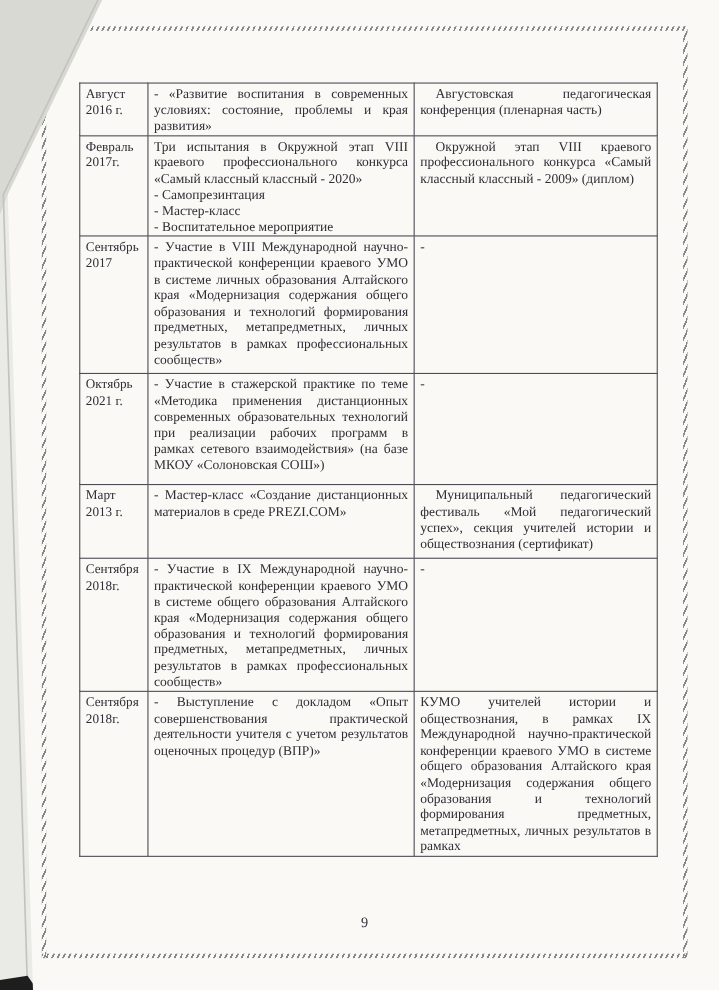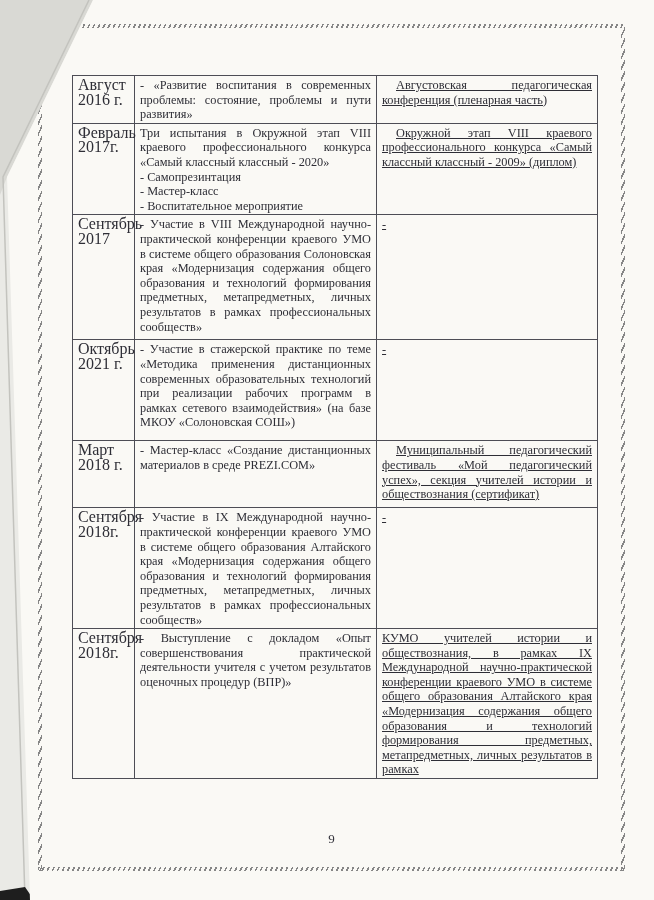--- a/index.html
+++ b/index.html
@@ -28,23 +28,23 @@
   table.doc{
     position:absolute;left:72px;top:75px;width:525px;
     border-collapse:collapse;table-layout:fixed;
     font-size:12.3px;line-height:14.6px;
   }
   table.doc td{
     border:1px solid #4d4d55;
     vertical-align:top;
     padding:2px 5px 1px 5px;
   }
-  td.c-date{font-size:16px;padding-left:4px;padding-right:2px;text-align:left;}
+  td.c-date{font-size:12px;padding-left:4px;padding-right:2px;text-align:left;}
   td.c-act{text-align:justify;white-space:pre-line;}
-  td.c-res{text-align:justify;text-decoration:underline;}
+  td.c-res{text-align:justify;}
   td.c-res.fi{text-indent:14px;}
   tr.r1{height:43px;} tr.r2{height:89px;margin-top:40px;} tr.r3{height:125px;} tr.r4{height:101px;}
   tr.r5{height:58px;} tr.r6{height:67px;} tr.r7{height:118px;} tr.r8{height:145px;}
 
   .pageno{
     position:absolute;left:38px;top:831px;width:587px;
     text-align:center;font-size:13px;color:#33333b;
   }
 </style>
 </head>
@@ -67,43 +67,43 @@
 
     <table class="doc">
       <colgroup>
         <col style="width:62px">
           <col style="width:242px">
           <col style="width:221px">
       </colgroup>
       <tbody>
         <tr class="r1">
           <td class="c-date">Август 2016 г.</td>
-          <td class="c-act">- «Развитие воспитания в современных проблемы: состояние, проблемы и пути развития»</td>
+          <td class="c-act">- «Развитие воспитания в современных условиях: состояние, проблемы и края развития»</td>
           <td class="c-res fi">Августовская педагогическая конференция (пленарная часть)</td>
         </tr>
         <tr class="r2">
           <td class="c-date">Февраль 2017г.</td>
           <td class="c-act">Три испытания в Окружной этап VIII краевого профессионального конкурса «Самый классный классный - 2020»
 - Самопрезинтация
 - Мастер-класс
 - Воспитательное мероприятие</td>
           <td class="c-res fi">Окружной этап VIII краевого профессионального конкурса «Самый классный классный - 2009» (диплом)</td>
         </tr>
         <tr class="r3">
           <td class="c-date">Сентябрь 2017</td>
-          <td class="c-act">- Участие в VIII Международной научно-практической конференции краевого УМО в системе общего образования Солоновская края «Модернизация содержания общего образования и технологий формирования предметных, метапредметных, личных результатов в рамках профессиональных сообществ»</td>
+          <td class="c-act">- Участие в VIII Международной научно-практической конференции краевого УМО в системе личных образования Алтайского края «Модернизация содержания общего образования и технологий формирования предметных, метапредметных, личных результатов в рамках профессиональных сообществ»</td>
           <td class="c-res">-</td>
         </tr>
         <tr class="r4">
           <td class="c-date">Октябрь 2021 г.</td>
           <td class="c-act">- Участие в стажерской практике по теме «Методика применения дистанционных современных образовательных технологий при реализации рабочих программ в рамках сетевого взаимодействия» (на базе МКОУ «Солоновская СОШ»)</td>
           <td class="c-res">-</td>
         </tr>
         <tr class="r6">
-          <td class="c-date">Март 2018 г.</td>
+          <td class="c-date">Март 2013 г.</td>
           <td class="c-act">- Мастер-класс «Создание дистанционных материалов в среде PREZI.COM»</td>
           <td class="c-res fi">Муниципальный педагогический фестиваль «Мой педагогический успех», секция учителей истории и обществознания (сертификат)</td>
         </tr>
         <tr class="r7">
           <td class="c-date">Сентября 2018г.</td>
           <td class="c-act">- Участие в IX Международной научно-практической конференции краевого УМО в системе общего образования Алтайского края «Модернизация содержания общего образования и технологий формирования предметных, метапредметных, личных результатов в рамках профессиональных сообществ»</td>
           <td class="c-res">-</td>
         </tr>
         <tr class="r8">
           <td class="c-date">Сентября 2018г.</td>

